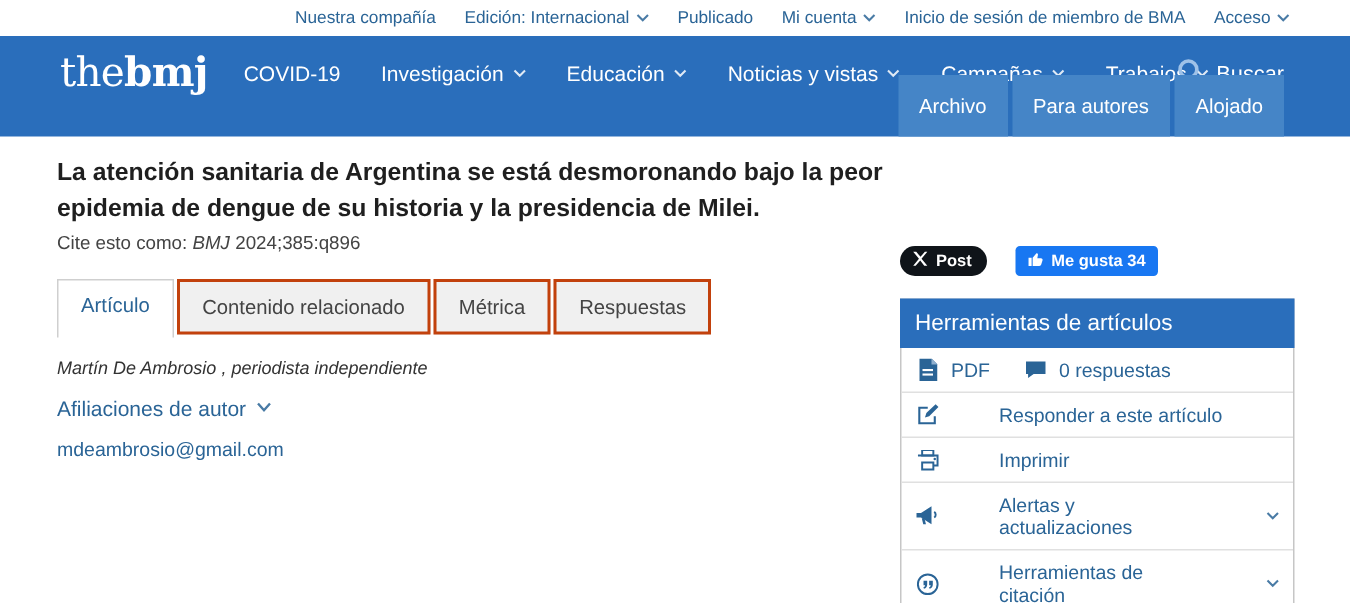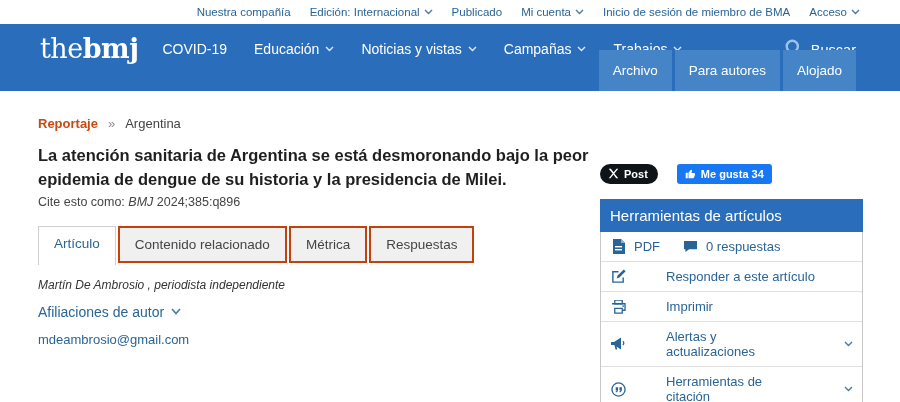--- a/index.html
+++ b/index.html
@@ -109,20 +109,28 @@
         </svg>
       </span>
     </span>
 </div>
 
 <div class="header">
   <div class="nav-row">
     <span class="logo"><span>the</span><b>bmj</b></span>
     <span class="nav-item">COVID-19</span>
     <span class="nav-item">
+        <span>Investigación</span>
+        <span class="chev">
+          <svg width="9" height="6" viewBox="0 0 9 6">
+            <polyline points="1,1 4.5,4.5 8,1" fill="none" stroke="#fff" stroke-width="1.4"></polyline>
+          </svg>
+        </span>
+      </span>
+    <span class="nav-item">
         <span>Educación</span>
         <span class="chev">
           <svg width="9" height="6" viewBox="0 0 9 6">
             <polyline points="1,1 4.5,4.5 8,1" fill="none" stroke="#fff" stroke-width="1.4"></polyline>
           </svg>
         </span>
       </span>
     <span class="nav-item">
         <span>Noticias y vistas</span>
         <span class="chev">
@@ -156,25 +164,20 @@
     <span>Buscar</span>
   </span>
   <div class="header-buttons">
     <button class="hbtn">Archivo</button>
     <button class="hbtn">Para autores</button>
     <button class="hbtn">Alojado</button>
   </div>
 </div>
 
 <div class="main">
-  <div class="breadcrumb">
-    <span class="crumb-section">Reportaje</span>
-    <span class="crumb-sep">»</span>
-    <span class="crumb-page">Argentina</span>
-  </div>
 
   <h1 class="title">La atención sanitaria de Argentina se está desmoronando bajo la peor epidemia de dengue de su historia y la presidencia de Milei.</h1>
 
   <div class="cite-as">
     <span>Cite esto como:</span>
     <span class="journal">BMJ</span>
     <span>2024;385:q896</span>
   </div>
 
   <div class="tabs">

